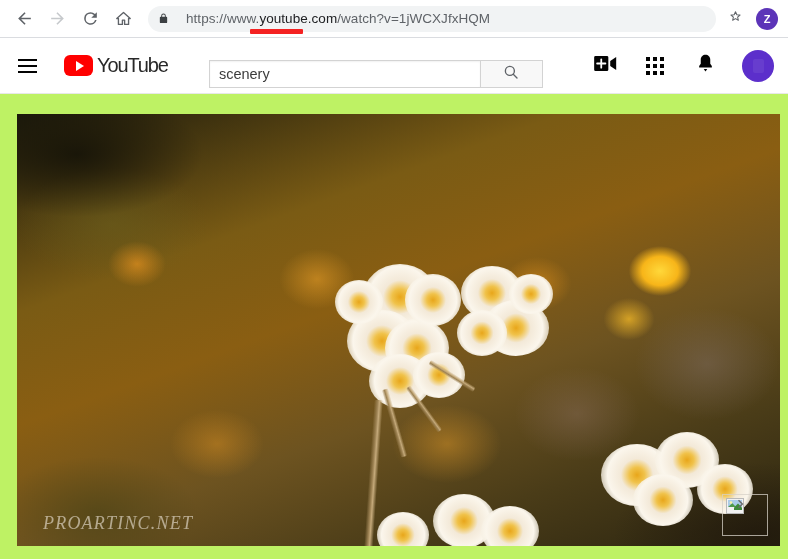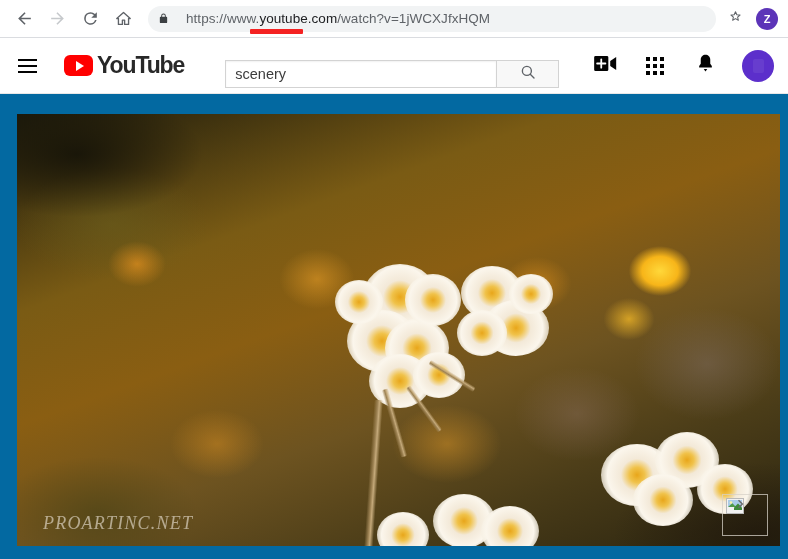--- a/index.html
+++ b/index.html
@@ -147,22 +147,22 @@
   }
   .yt-logo-mark .tri {
     width: 0;
     height: 0;
     border-left: 8px solid #ffffff;
     border-top: 5px solid transparent;
     border-bottom: 5px solid transparent;
     margin-left: 2px;
   }
   .yt-wordmark {
-    font-size: 23px;
-    font-weight: bold;
+    font-size: 20px;
+    font-weight: normal;
     color: #282828;
     letter-spacing: -1.1px;
     font-family: "Liberation Sans", sans-serif;
   }
 
   .search-wrap {
     display: flex;
     margin-left: 41px;
     flex: 0 0 auto;
     margin-top: 16px;
@@ -238,21 +238,21 @@
   }
 
   .yt-divider {
     height: 1px;
     background: #e8e8e8;
     width: 100%;
   }
 
   
   .page-body {
-    background: #0369a1;
+    background: #bef264;
     height: 466px;
     position: relative;
   }
   .photo {
     position: absolute;
     left: 17px;
     top: 20px;
     width: 763px;
     height: 432px;
     overflow: hidden;

